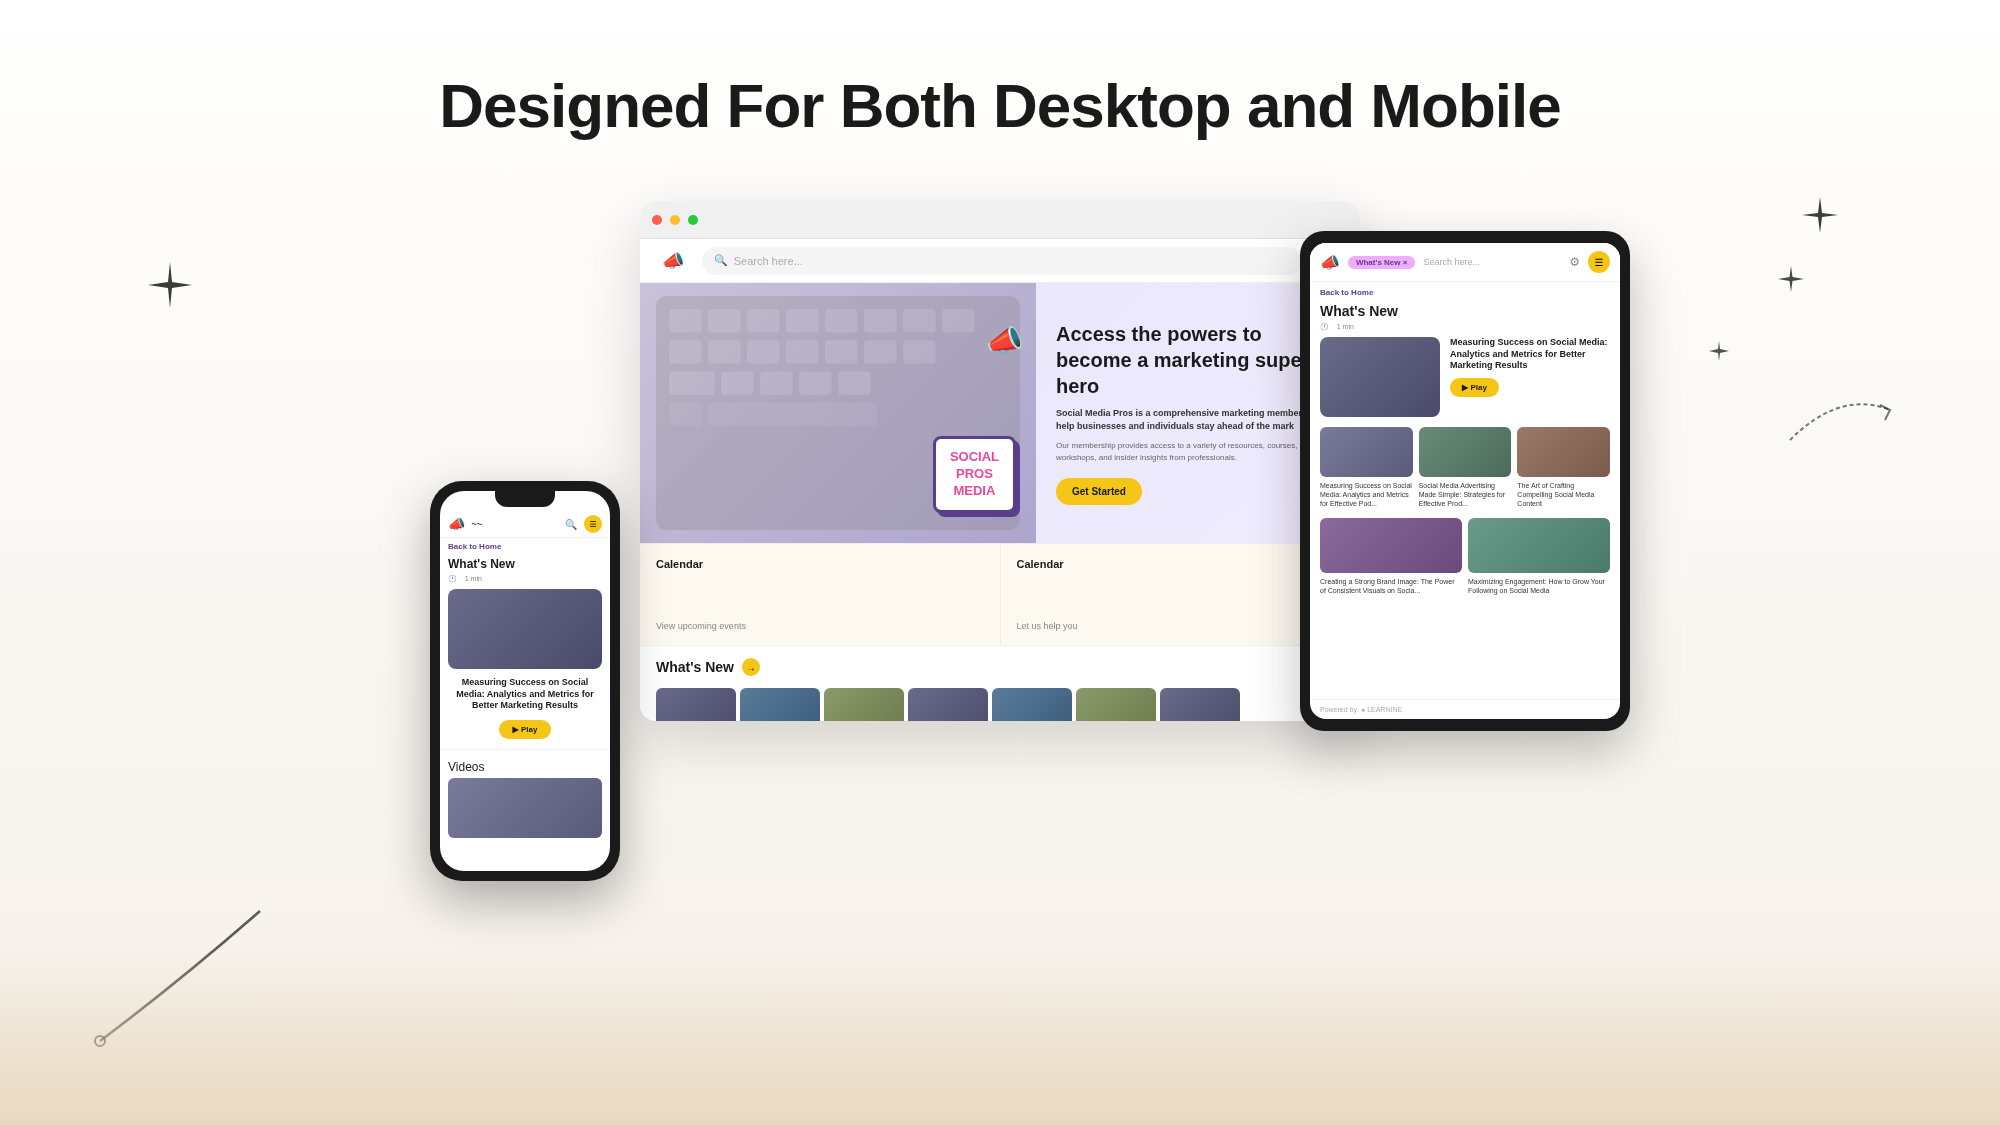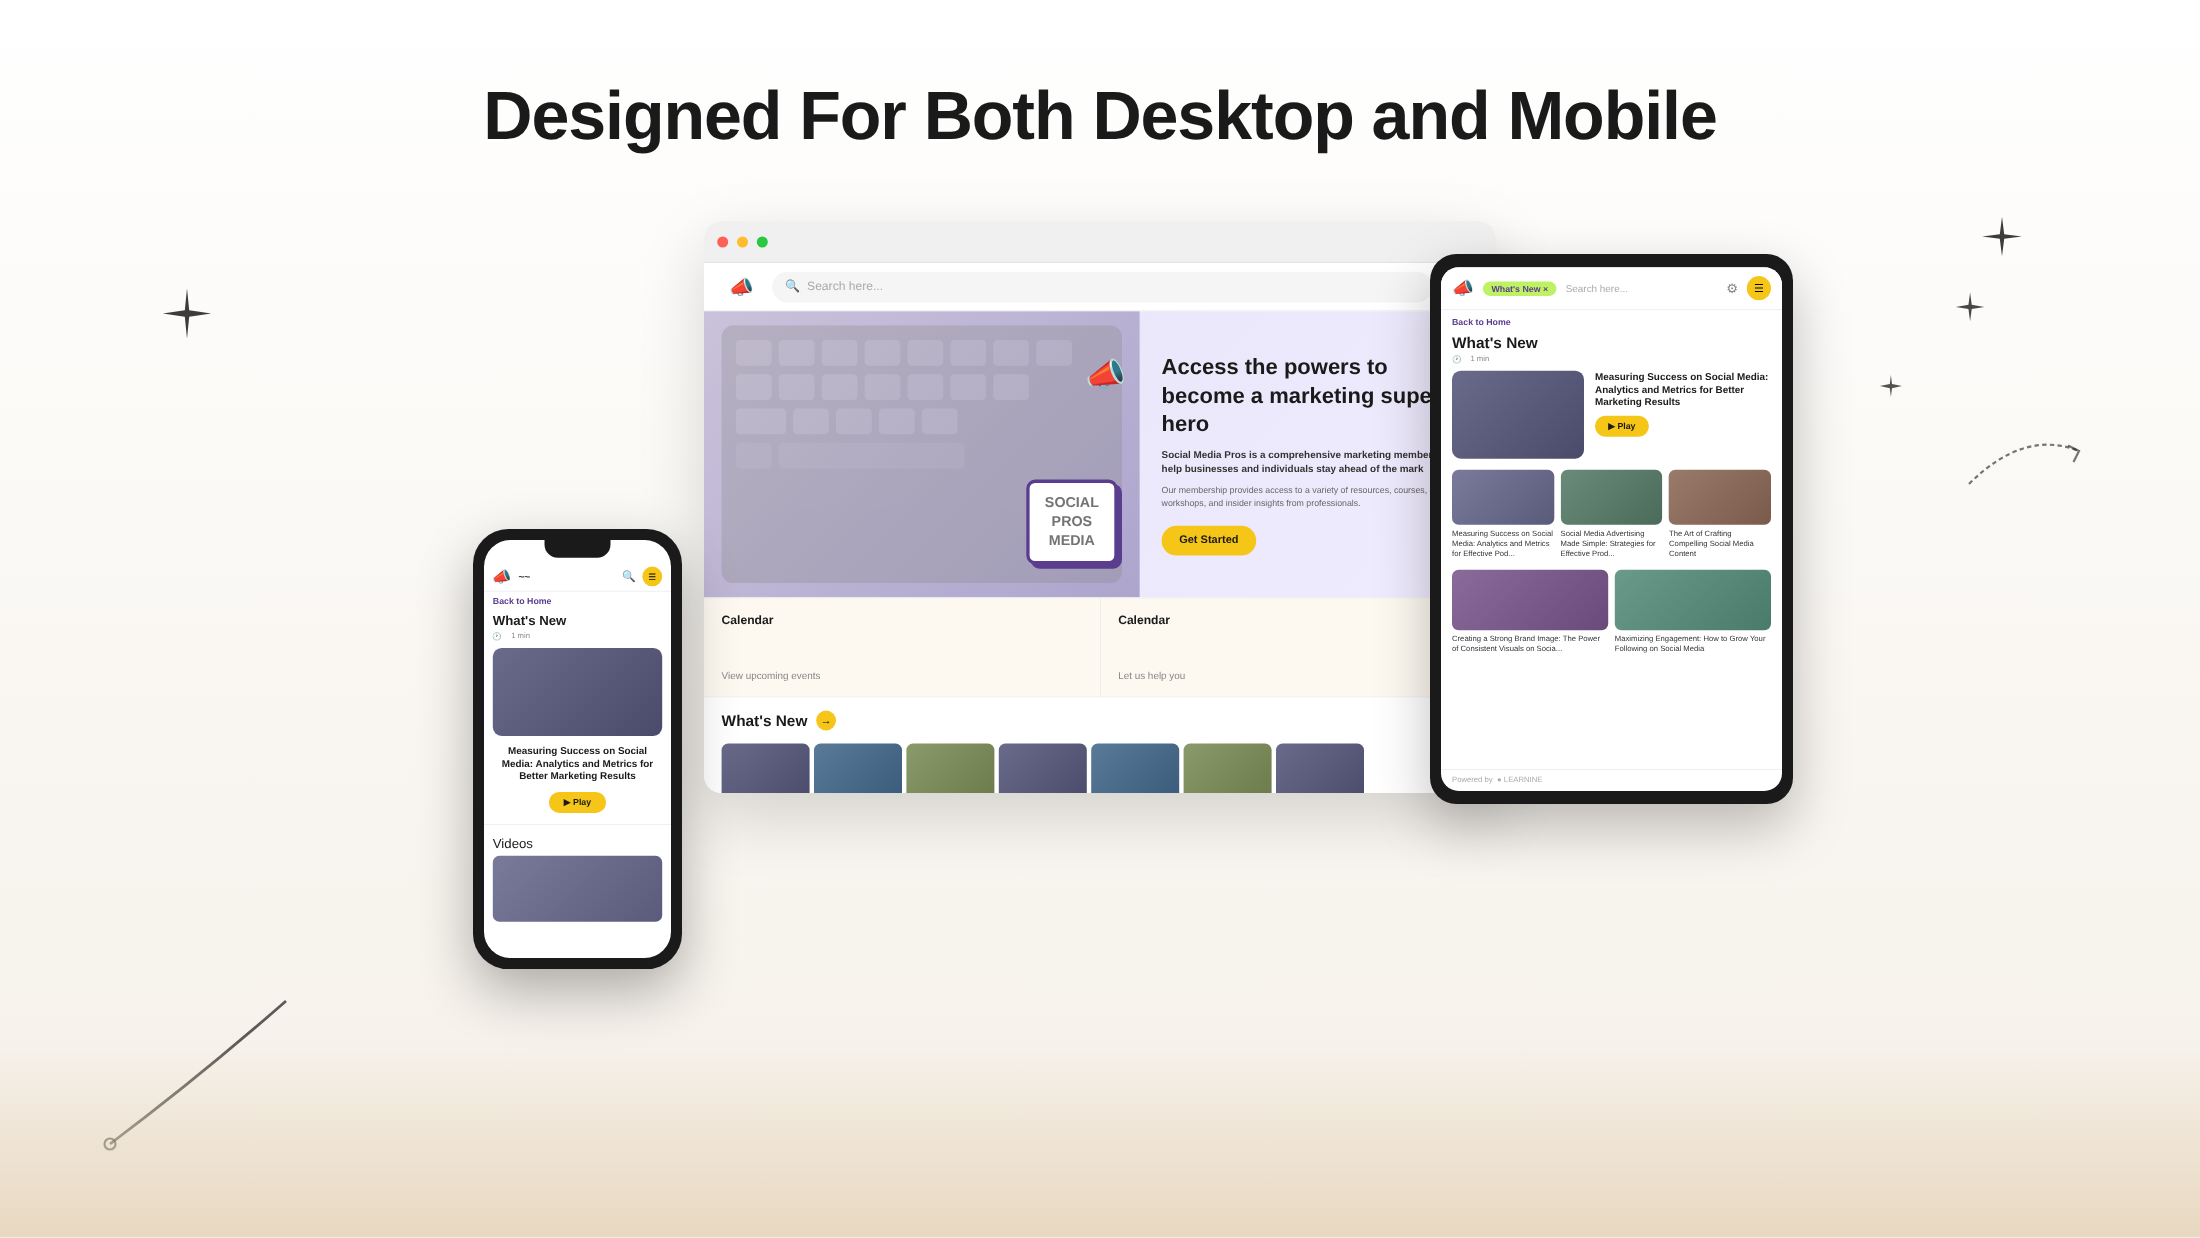--- a/index.html
+++ b/index.html
@@ -159,21 +159,21 @@
       position: absolute;
       right: 20px;
       bottom: 30px;
       background: #fff;
       border: 3px solid #5b3d8e;
       border-radius: 8px;
       padding: 10px 14px;
       text-align: center;
       font-weight: 800;
       font-size: 13px;
-      color: #737373;
+      color: #ec4899;
       line-height: 1.3;
       box-shadow: 4px 4px 0 #5b3d8e;
       z-index: 3;
     }
     .megaphone-icon {
       position: absolute;
       right: 12px;
       top: 40px;
       font-size: 30px;
       z-index: 3;
@@ -222,21 +222,21 @@
       display: flex;
       background: #fdf8f0;
       border-top: 1px solid #eee;
     }
     .nav-tile {
       flex: 1;
       padding: 14px 16px;
       border-right: 1px solid #eee;
       display: flex;
       flex-direction: column;
-      gap: 3px;
+      gap: 15px;
     }
     .nav-tile:last-child { border-right: none; }
     .nav-tile-title {
       font-size: 11px;
       font-weight: 700;
       color: #1a1a1a;
     }
     .nav-tile-sub {
       font-size: 9px;
       color: #888;
@@ -412,21 +412,21 @@
     .tablet-app-header {
       display: flex;
       align-items: center;
       padding: 8px 10px;
       gap: 8px;
       background: #fff;
       border-bottom: 1px solid #f0f0f0;
     }
     .tablet-logo { font-size: 16px; }
     .tablet-search-tag {
-      background: #bef264;
+      background: #f0abfc;
       border-radius: 12px;
       padding: 2px 8px;
       font-size: 8px;
       color: #5b3d8e;
       font-weight: 600;
     }
     .tablet-search-input {
       flex: 1;
       font-size: 9px;
       color: #aaa;

